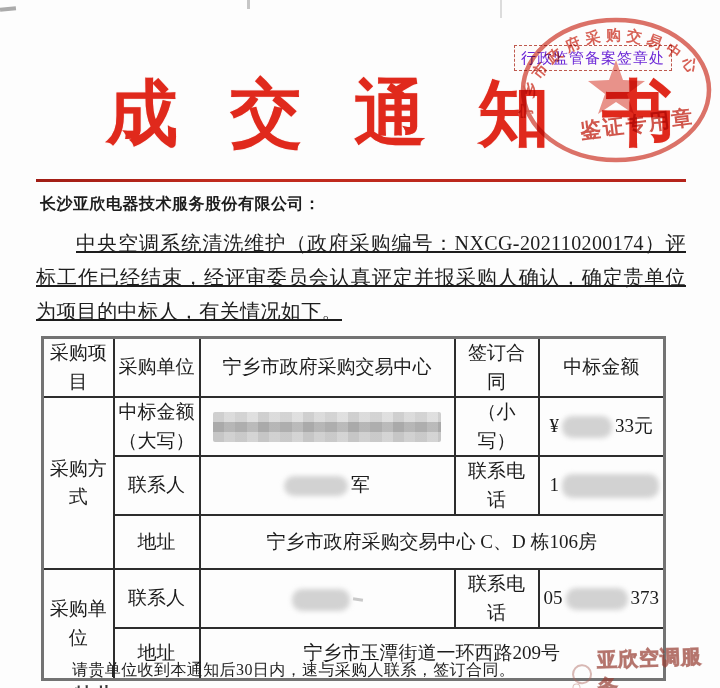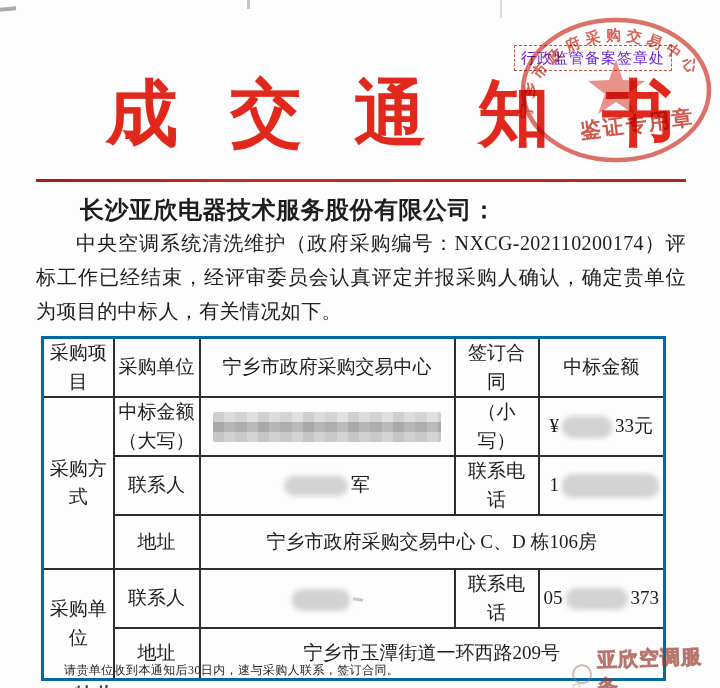--- a/index.html
+++ b/index.html
@@ -27,49 +27,49 @@
   .reg-box{
     position:absolute;left:514px;top:45px;width:156px;height:24px;
     border:1px dashed #c05a4e;background:rgba(255,252,250,.55);
     color:#6d28d9;font-size:15px;font-weight:400;line-height:24px;
     text-align:center;letter-spacing:1px;mix-blend-mode:multiply;
   }
 
   .red-line{position:absolute;left:36px;top:179px;width:650px;height:3px;
     background:linear-gradient(to right,#a01d15,#c32c1e 30%,#b5241b);}
 
-  .recipient{position:absolute;left:40px;top:194px;font-size:24px;font-weight:700;letter-spacing:.5px;margin-left:40px;}
+  .recipient{position:absolute;left:40px;top:194px;font-size:16px;font-weight:700;letter-spacing:.5px;}
   .body-para{
     position:absolute;left:36px;top:226px;width:650px;margin:0;
-    font-size:20px;line-height:34px;text-indent:2em;text-align:justify;letter-spacing:.4px;
+    font-size:20px;line-height:34px;text-indent:2em;text-align:justify;letter-spacing:.4px;text-decoration:underline;
   }
 
   
   table.award{position:absolute;left:41px;top:336px;width:622px;
-    border-collapse:collapse;table-layout:fixed;border:3px solid #0369a1;}
+    border-collapse:collapse;table-layout:fixed;border:3px solid #737373;}
   table.award td{border:2px solid #2d2d2d;font-size:19px;text-align:center;
     vertical-align:middle;padding:0 4px;line-height:1.5;color:#1c1c1c;}
   td.group{padding:0 12px;font-size:19px;}
   tr.r1{height:49px;} tr.r2{height:52px;} tr.r3{height:50px;}
   tr.r4{height:54px;} tr.r5{height:53px;} tr.r6{height:51px;}
   td.lbl{padding:0 3px;}
 
   
   .blob{display:inline-block;background:#d2d2d2;border-radius:10px;
     filter:blur(2.5px);vertical-align:middle;}
   .mosaic{width:228px;height:30px;margin:0 auto;border-radius:2px;filter:blur(.4px);
     background:
       repeating-linear-gradient(0deg,rgba(205,205,205,.65) 0 10px,rgba(160,160,160,.6) 10px 20px,rgba(222,222,222,.6) 20px 30px),
       repeating-linear-gradient(90deg,#b9b9b9 0 11px,#d8d8d8 11px 22px,#c3c3c3 22px 34px,#e2e2e2 34px 45px);}
   .phone-flex{display:flex;align-items:center;justify-content:center;gap:3px;}
   .faint-mark{display:inline-block;width:10px;height:3px;background:#c9c9c9;
     vertical-align:middle;margin-left:3px;transform:rotate(8deg);}
 
   .notice{position:absolute;left:40px;top:655px;width:650px;margin:0;
-    font-size:12px;line-height:30px;text-indent:2em;letter-spacing:.4px;}
+    font-size:16px;line-height:30px;text-indent:2em;letter-spacing:.4px;}
   .cutoff{position:absolute;left:74px;top:682px;height:6px;overflow:hidden;
     font-size:19px;font-weight:700;letter-spacing:2px;color:#3a3a3a;}
 
   
   .watermark{position:absolute;left:572px;top:645px;display:flex;align-items:center;
     gap:6px;transform:rotate(-2deg);}
   .wm-circle{width:20px;height:20px;border-radius:50%;
     border:2px solid rgba(170,100,90,.45);box-sizing:border-box;position:relative;}
   .wm-circle::after{content:"";position:absolute;left:-2px;bottom:-9px;width:6px;height:6px;
     border-radius:50%;border:1.5px solid rgba(170,100,90,.4);}

